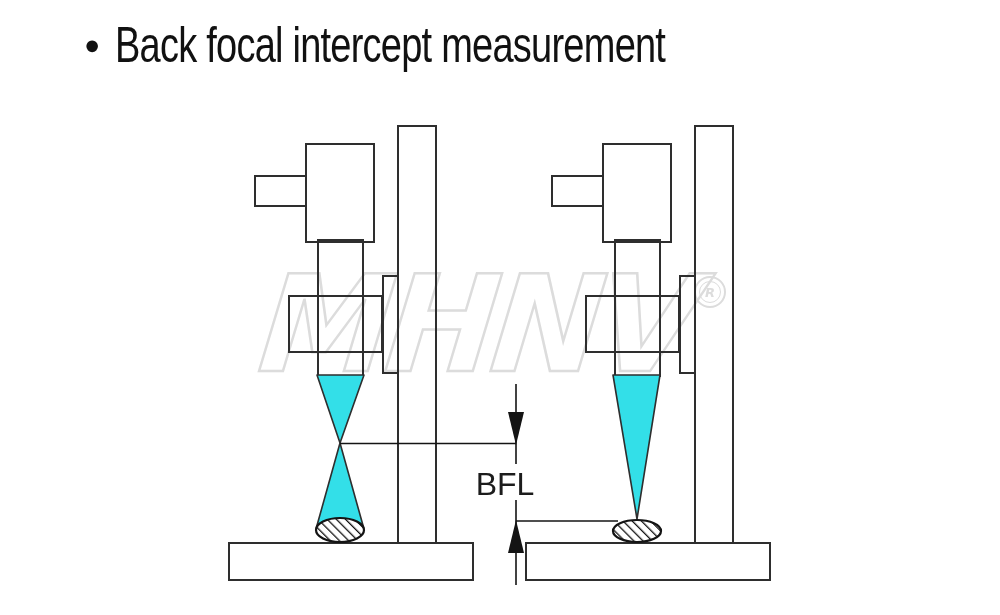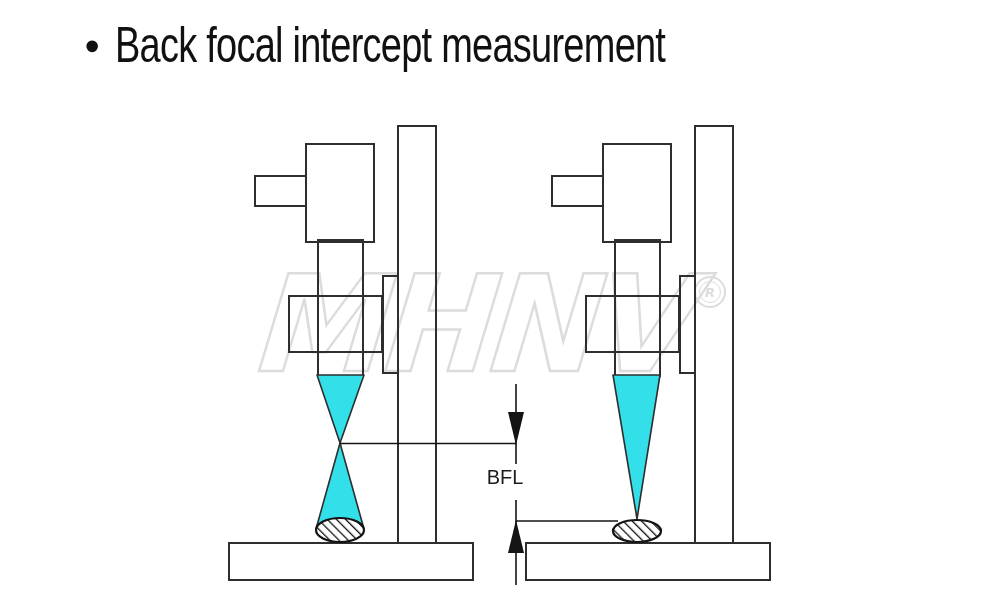--- a/index.html
+++ b/index.html
@@ -60,21 +60,21 @@
   .barrel  { left:89px;  top:119px; width:47px;  height:138px; }
   .holder  { left:60px;  top:175px; width:95px;  height:58px; }
   .bracket { left:154px; top:155px; width:17px;  height:99px; }
   .base    { left:0;     top:422px; width:246px; height:39px; }
 
   
   .overlay { position:absolute; left:0; top:0; width:1000px; height:615px; pointer-events:none; }
 
   .bfl-label {
     position:absolute; left:468px; top:466px; width:74px;
-    text-align:center; font-size:20px; font-weight:400;
+    text-align:center; font-size:32px; font-weight:400;
     color:#1c1c1c; letter-spacing:0;
   }
 </style>
 </head>
 <body>
 
 <div class="canvas">
 
   <div class="title-row">
     <span class="bullet">●</span>

